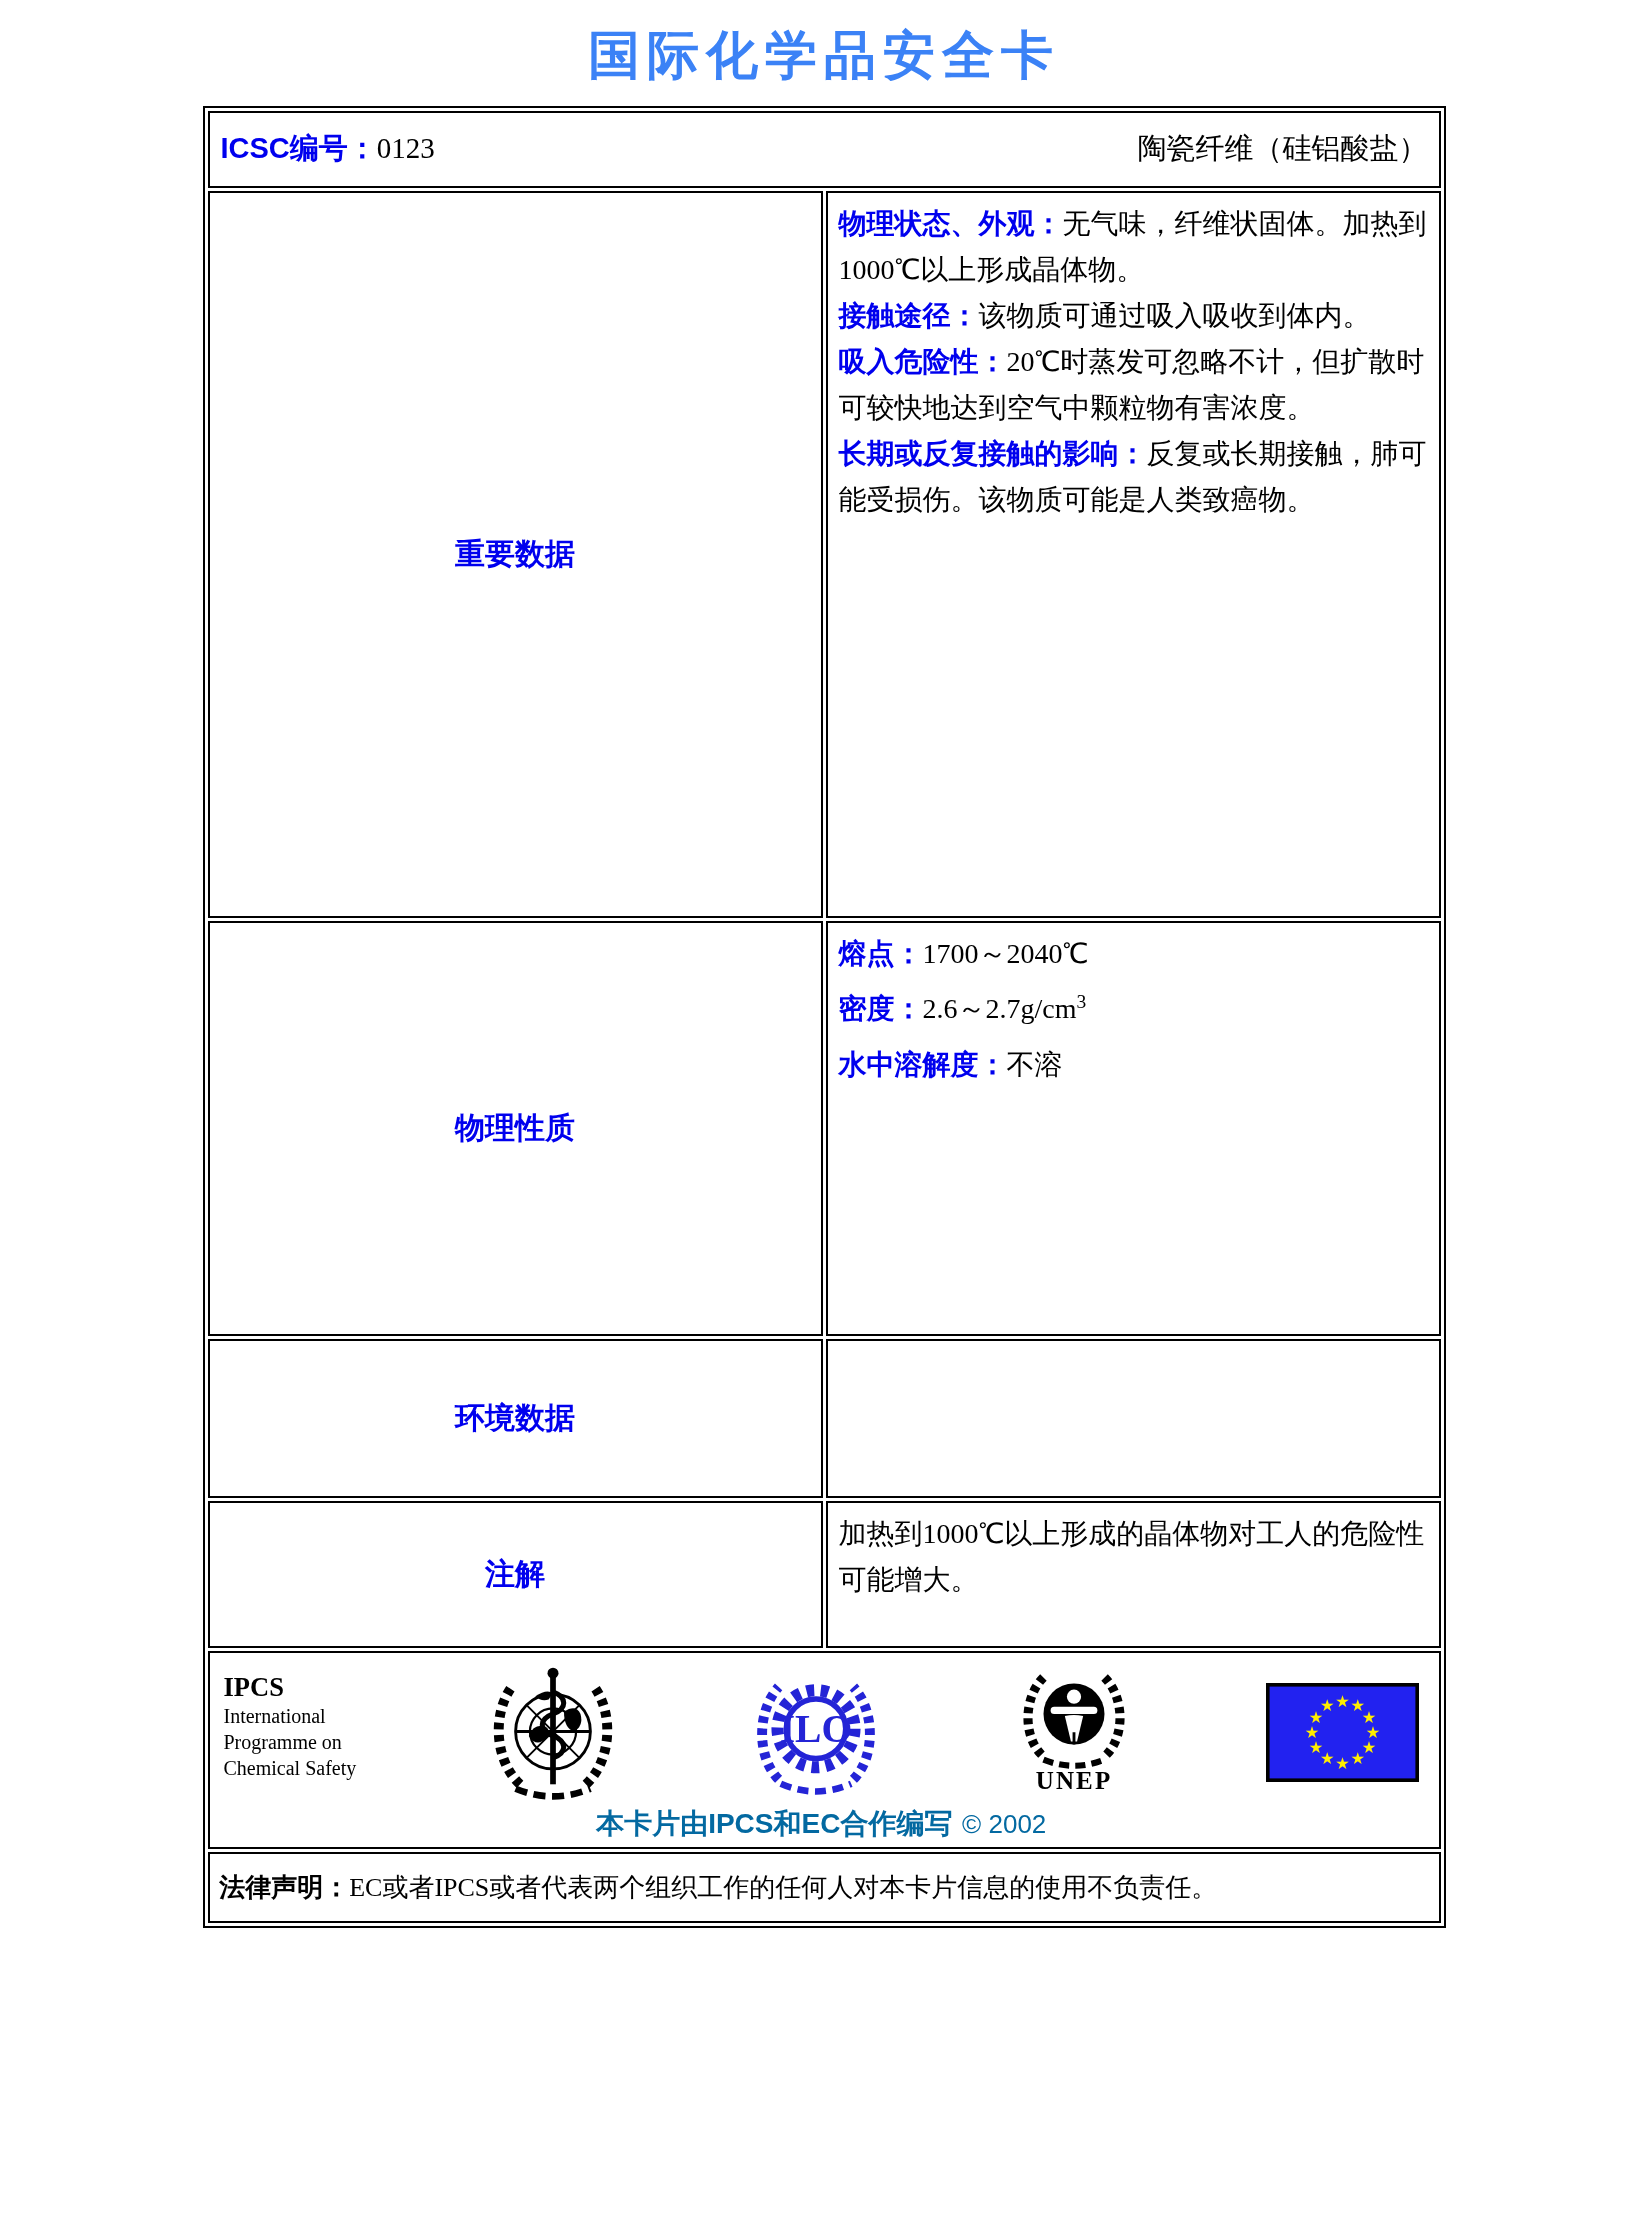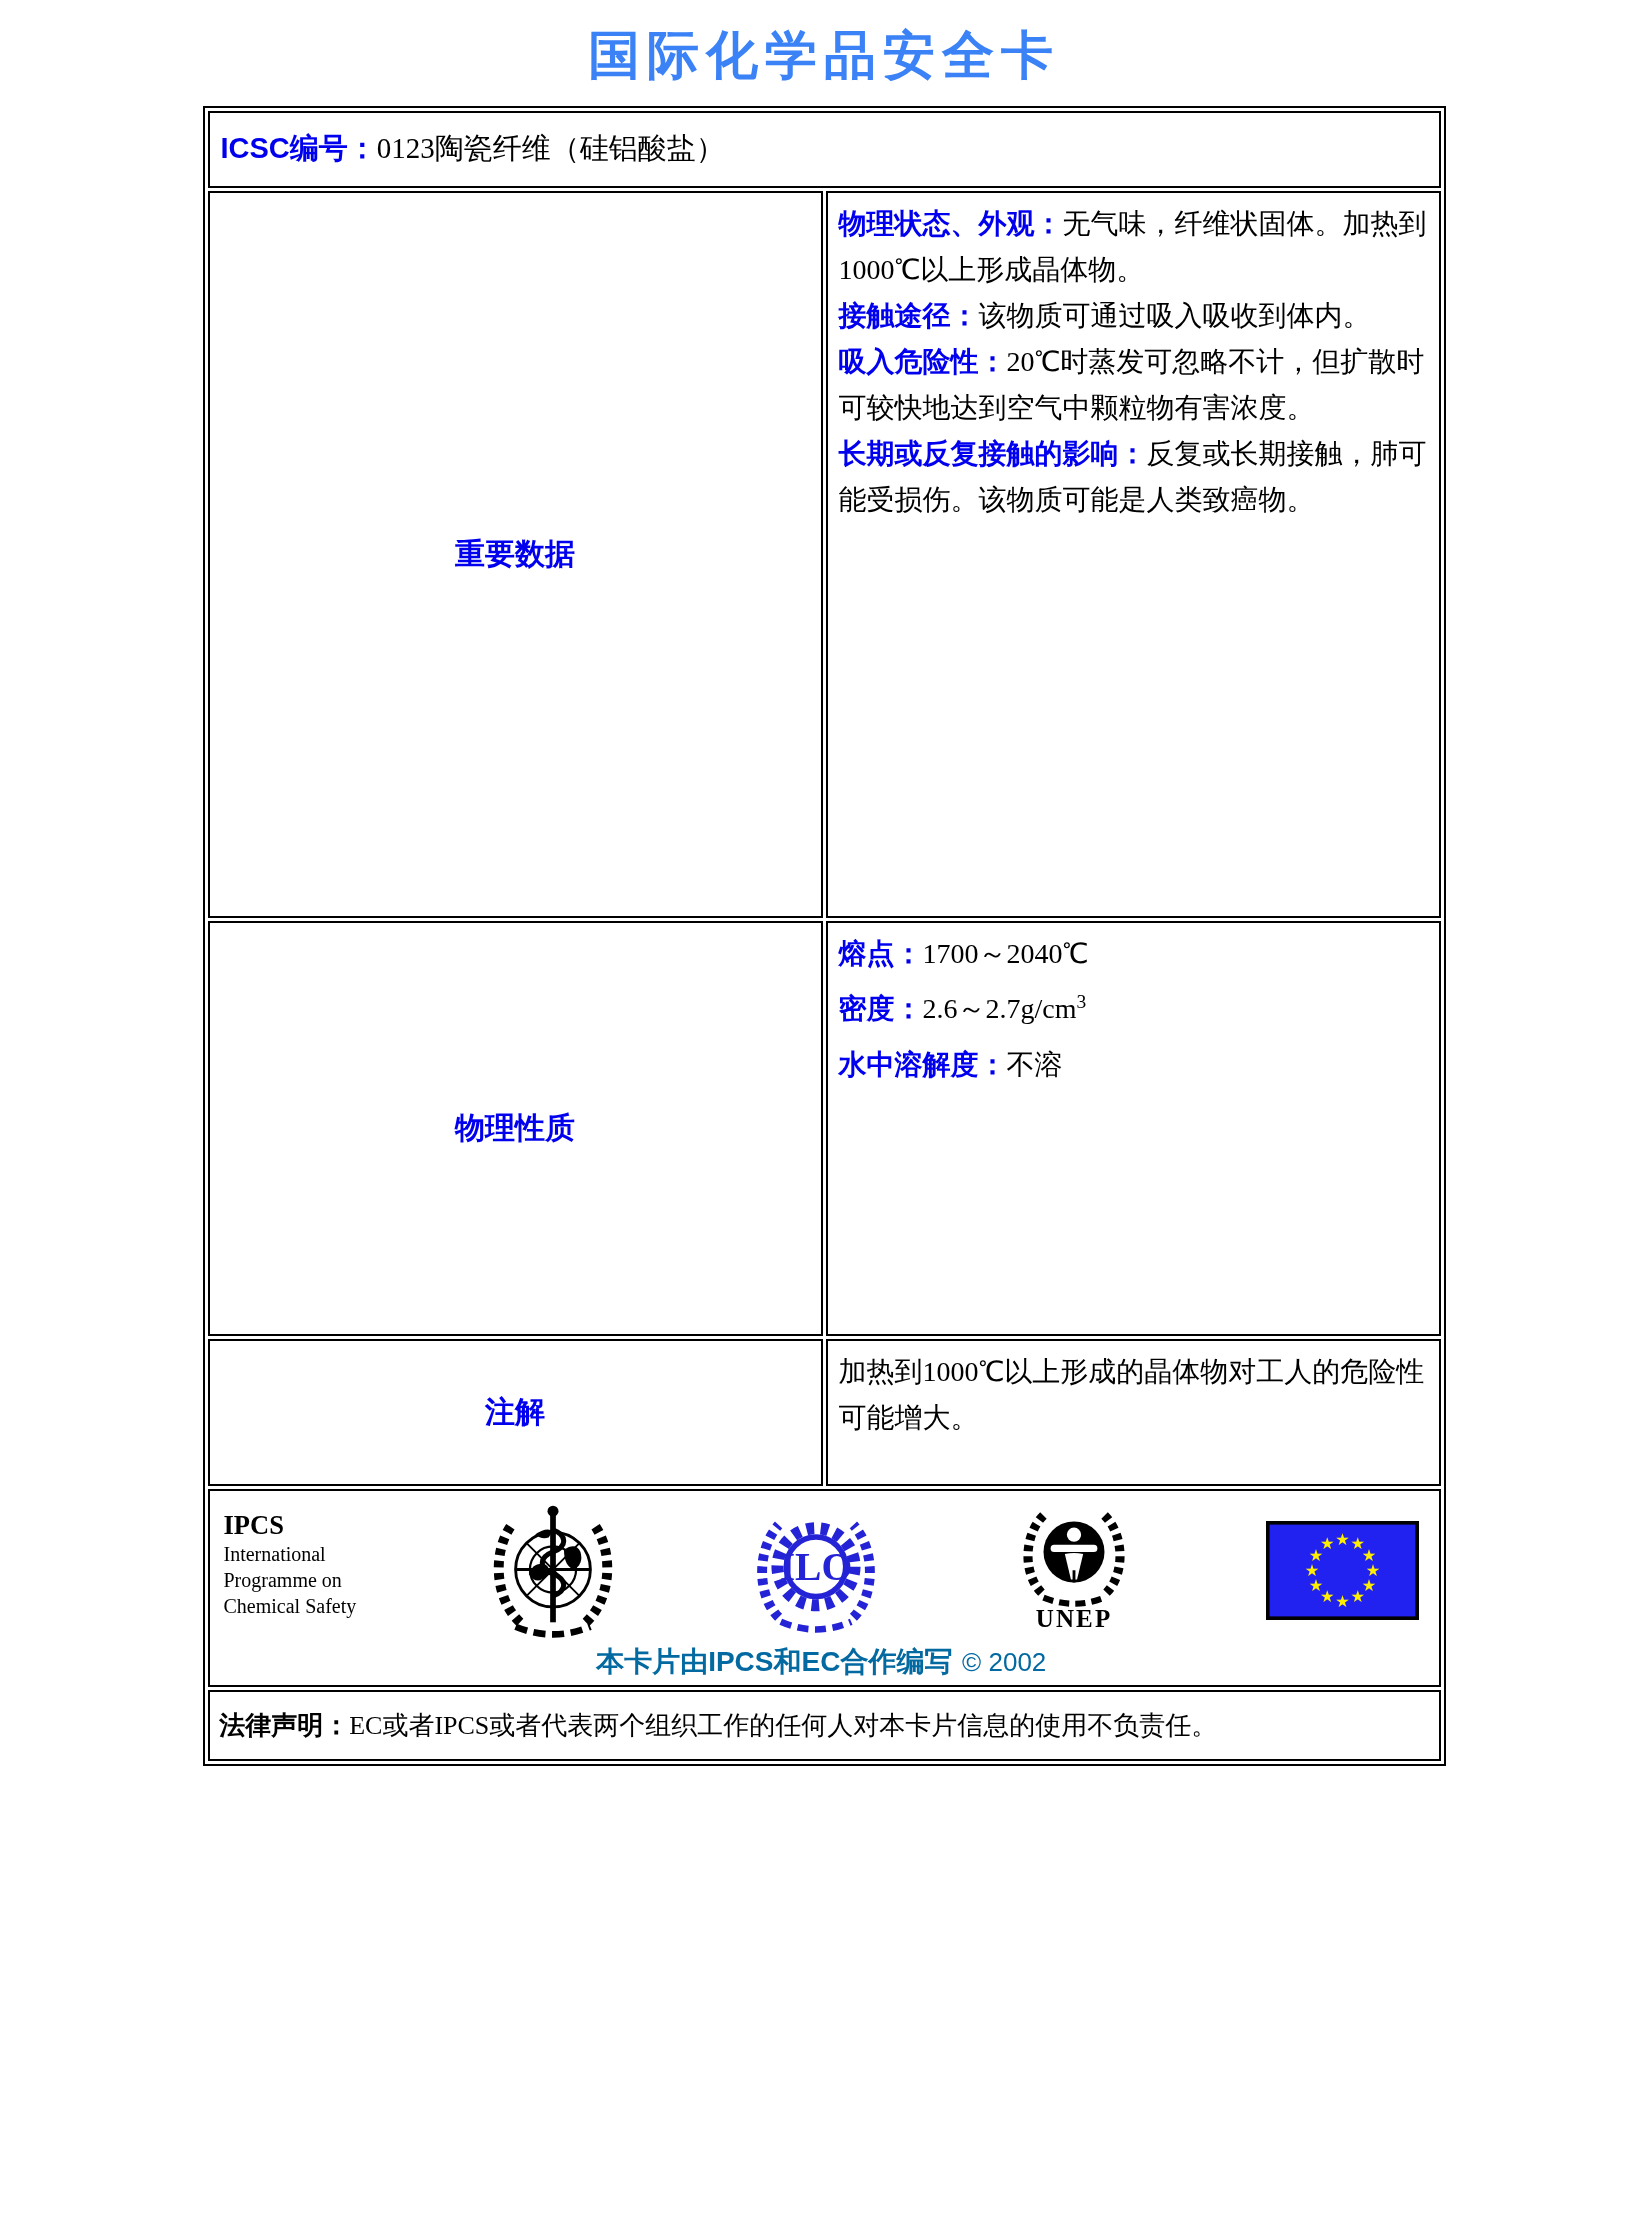--- a/index.html
+++ b/index.html
@@ -33,21 +33,21 @@
   .row-header td{height:64px;}
   .row-important td{height:707px;}
   .row-physical td{height:395px;}
   .row-env td{height:139px;}
   .row-notes td{height:127px;}
   .row-additional td{height:57px;}
   .row-footer td{height:182px;}
   .row-legal td{height:58px;}
   td.header-cell{vertical-align:middle;padding:4.2px 11px;}
   .header-flex{
-    display:flex;align-items:center;
+    display:flex;justify-content:space-between;align-items:center;
     font-size:29px;
   }
   .field-label{
     color:#0000ee;font-family:"Liberation Sans",sans-serif;font-weight:600;
   }
   .para{margin:0;}
   .prop{margin:0 0 9.7px 0;}
   sup{font-size:19.5px;line-height:0;}
   td.footer-cell{vertical-align:top;padding:8.4px 19.5px 4.2px 14px;}
   .logos-row{
@@ -106,20 +106,24 @@
 
   <tr class="row-physical">
     <td class="label-cell">物理性质</td>
     <td class="content-cell">
       <p class="prop"><span class="field-label">熔点：</span><span>1700～2040℃</span><sup></sup></p>
       <p class="prop"><span class="field-label">密度：</span><span>2.6～2.7g/cm</span><sup>3</sup></p>
       <p class="prop"><span class="field-label">水中溶解度：</span><span>不溶</span><sup></sup></p>
     </td>
   </tr>
 
+  <tr class="row-env">
+    <td class="label-cell">环境数据</td>
+    <td class="content-cell"></td>
+  </tr>
 
   <tr class="row-notes">
     <td class="label-cell">注解</td>
     <td class="content-cell">加热到1000℃以上形成的晶体物对工人的危险性可能增大。</td>
   </tr>
 
 
   <tr class="row-footer">
     <td class="footer-cell" colspan="2">
       <div class="logos-row">

